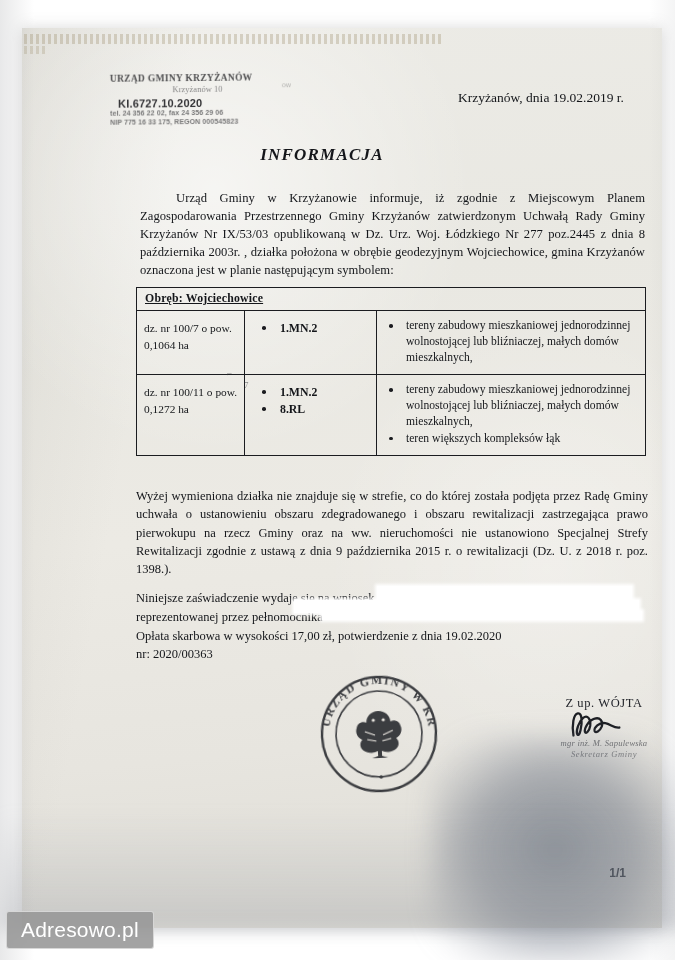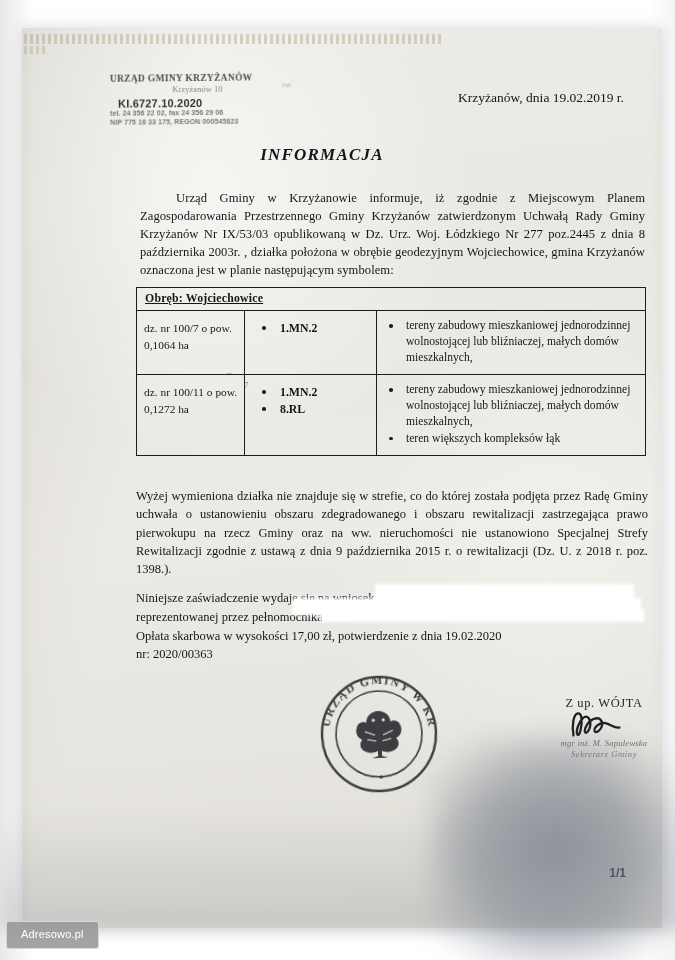--- a/index.html
+++ b/index.html
@@ -370,21 +370,21 @@
   #watermark {
     position: absolute;
     left: 6px;
     bottom: 11px;
     padding: 7px 14px 8px 14px;
     background: rgba(150,150,150,0.88);
     border: 1px solid rgba(225,225,225,0.85);
     border-radius: 3px;
     color: #ffffff;
     font-family: "Liberation Sans", sans-serif;
-    font-size: 11px;
+    font-size: 21px;
     letter-spacing: .2px;
     line-height: 1;
   }
 </style>
 </head>
 <body>
 
 <div id="photo-frame">
 
   <div id="paper-sheet">

